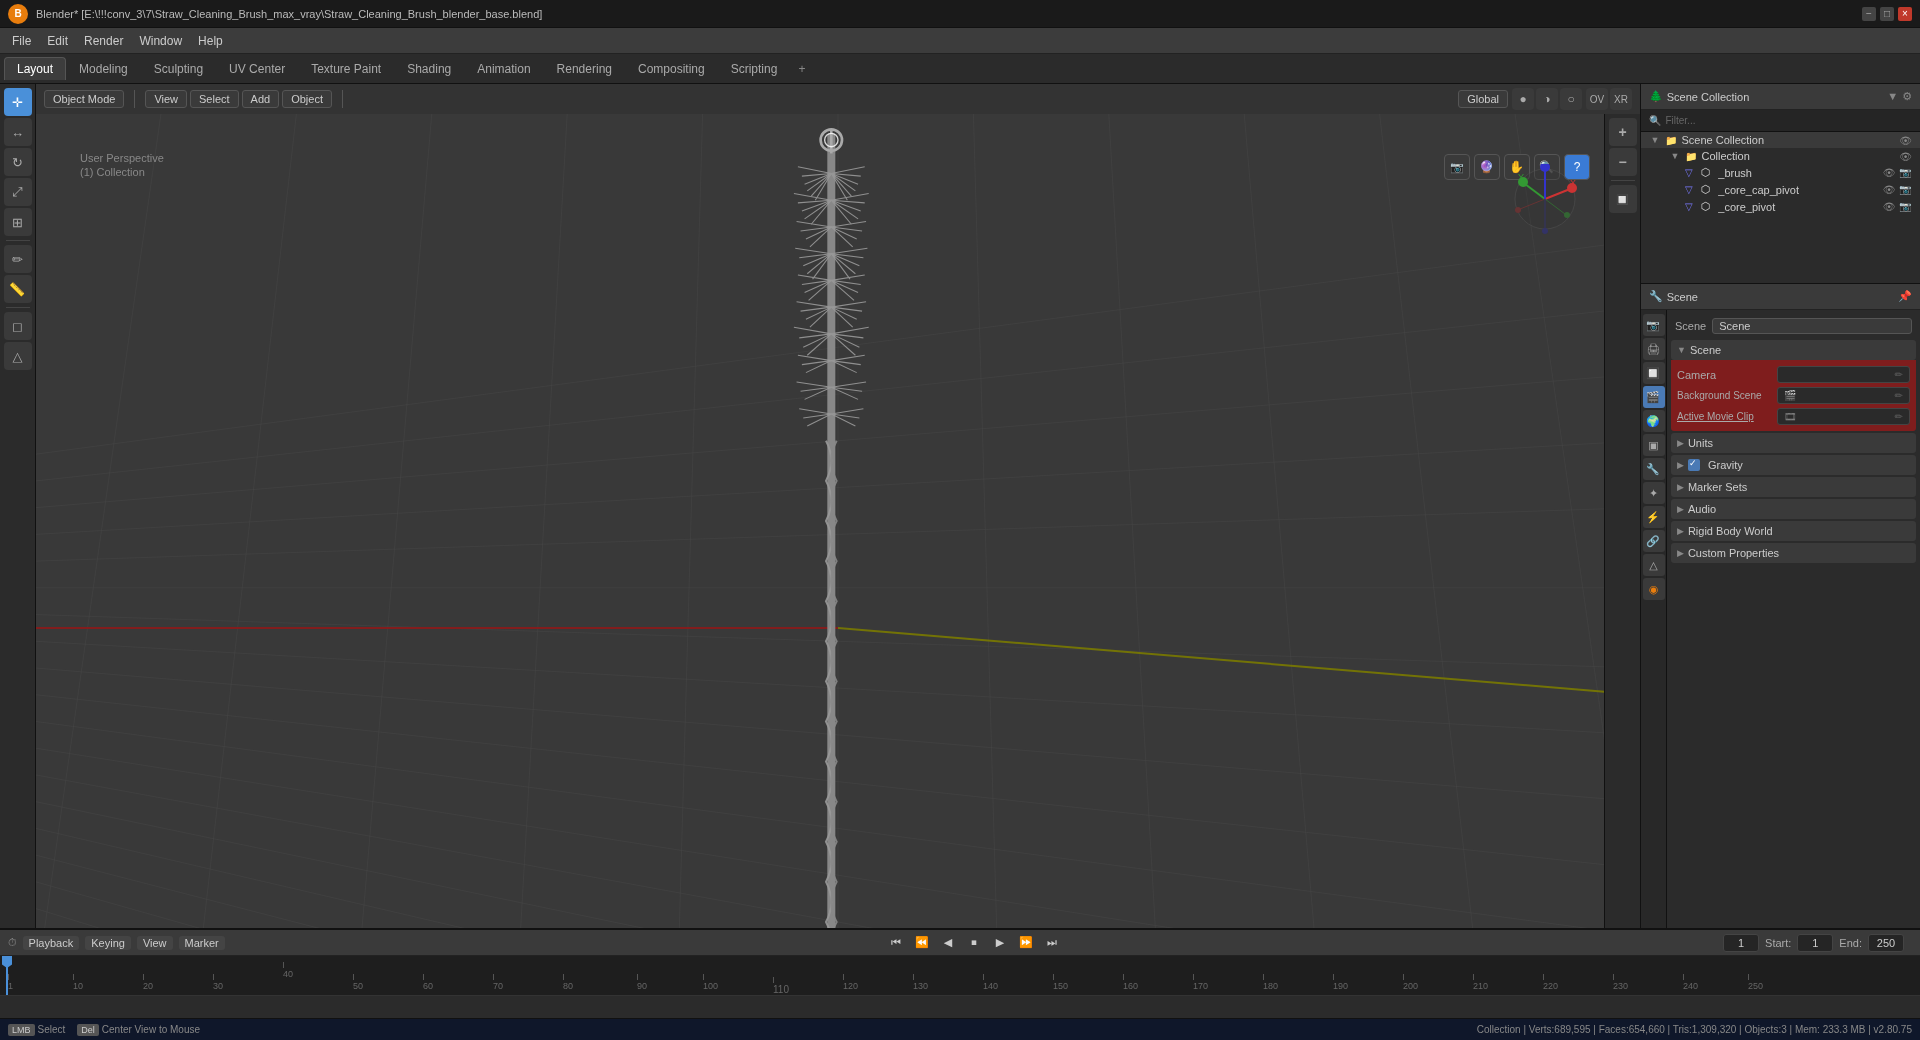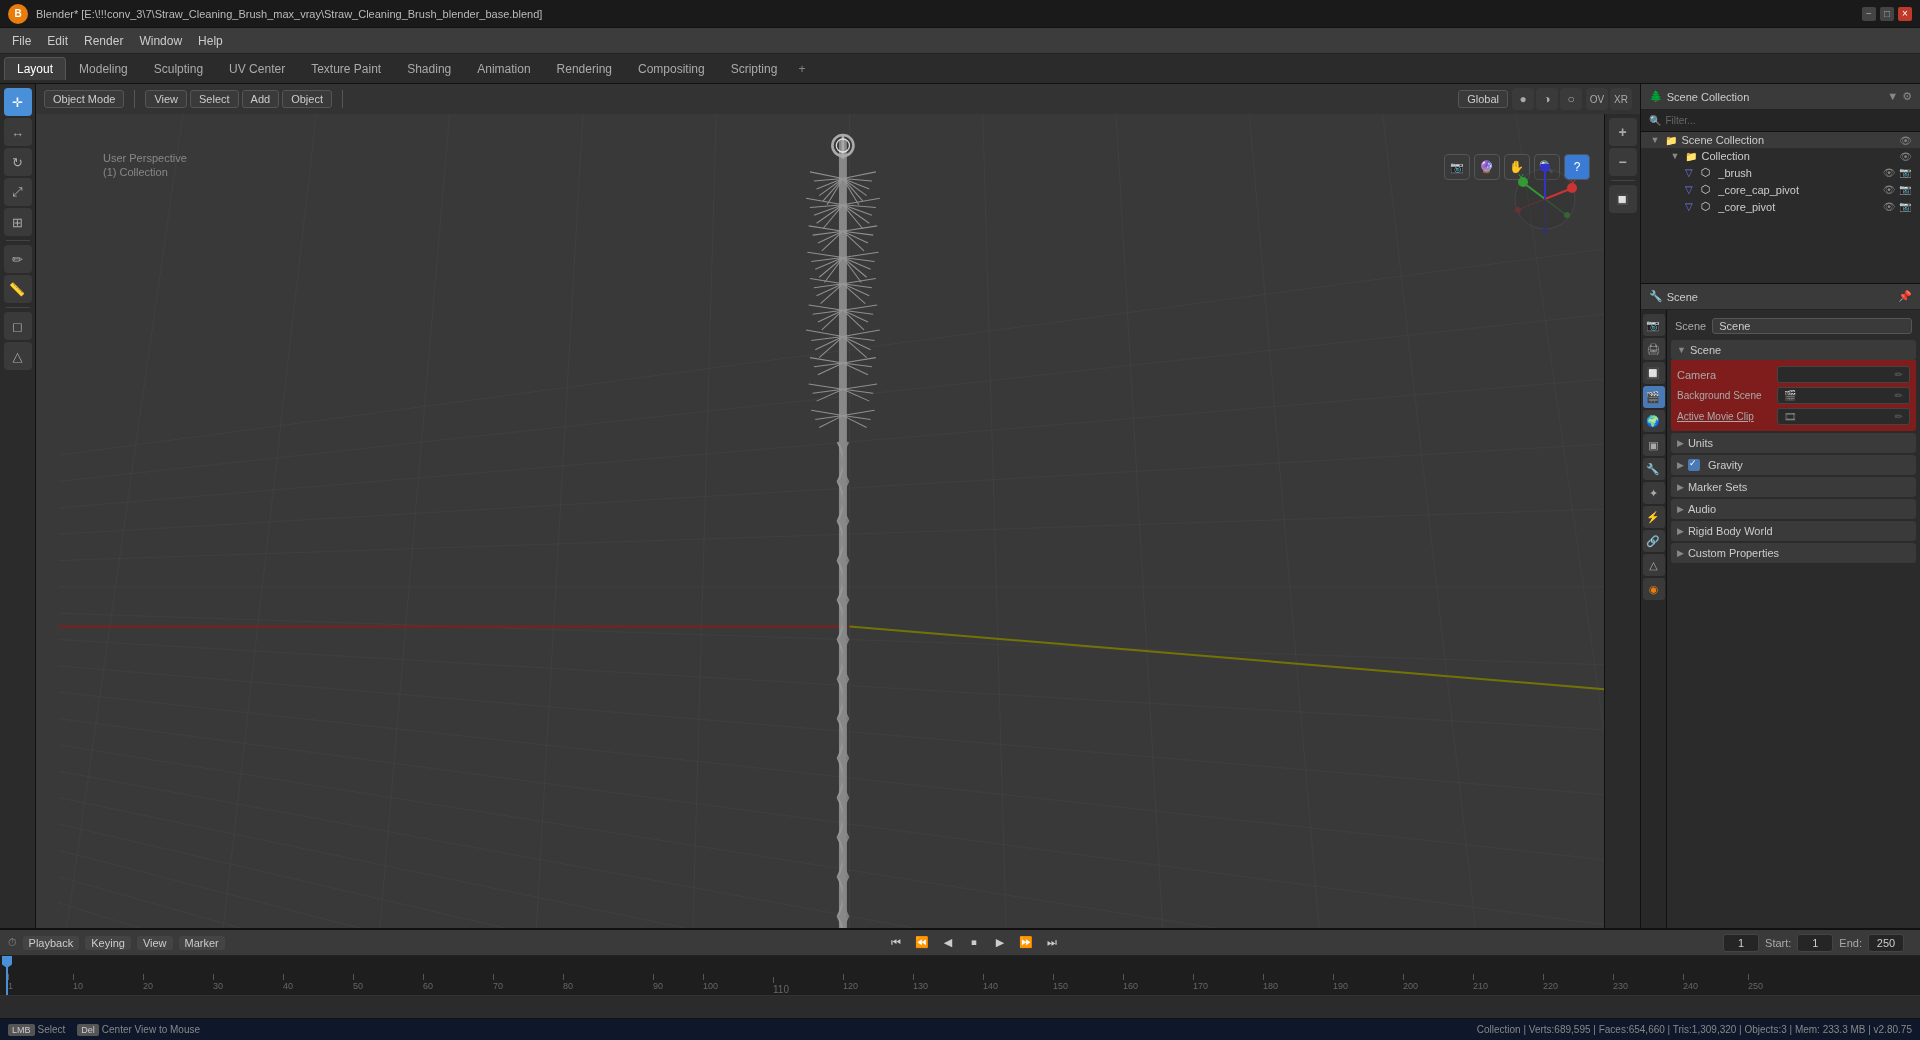--- a/index.html
+++ b/index.html
@@ -169,21 +169,21 @@
       border: 1px solid #555;
       border-radius: 3px;
       color: #ccc;
       font-size: 11px;
       cursor: pointer;
     }
 
     
     #viewport-canvas {
       position: absolute;
-      top: 30px; left: 0; right: 0; bottom: 0; margin-left: 23px;
+      top: 30px; left: 0; right: 0; bottom: 0;
     }
     #viewport-canvas svg {
       width: 100%;
       height: 100%;
     }
 
     
     .vp-label {
       position: absolute;
       font-size: 11px;
@@ -1008,36 +1008,36 @@
     </div>
     <div style="position:absolute;left:73px;bottom:4px;font-size:9px;color:#666;">
       <div style="width:1px;height:6px;background:#555;margin-bottom:1px;"></div>10
     </div>
     <div style="position:absolute;left:143px;bottom:4px;font-size:9px;color:#666;">
       <div style="width:1px;height:6px;background:#555;margin-bottom:1px;"></div>20
     </div>
     <div style="position:absolute;left:213px;bottom:4px;font-size:9px;color:#666;">
       <div style="width:1px;height:6px;background:#555;margin-bottom:1px;"></div>30
     </div>
-    <div style="position:absolute;left:283px;bottom:4px;font-size:9px;color:#666;">
+    <div style="position:absolute;left:283px;bottom:16px;font-size:9px;color:#666;">
       <div style="width:1px;height:6px;background:#555;margin-bottom:1px;"></div>40
     </div>
     <div style="position:absolute;left:353px;bottom:4px;font-size:9px;color:#666;">
       <div style="width:1px;height:6px;background:#555;margin-bottom:1px;"></div>50
     </div>
     <div style="position:absolute;left:423px;bottom:4px;font-size:9px;color:#666;">
       <div style="width:1px;height:6px;background:#555;margin-bottom:1px;"></div>60
     </div>
     <div style="position:absolute;left:493px;bottom:4px;font-size:9px;color:#666;">
       <div style="width:1px;height:6px;background:#555;margin-bottom:1px;"></div>70
     </div>
     <div style="position:absolute;left:563px;bottom:4px;font-size:9px;color:#666;">
       <div style="width:1px;height:6px;background:#555;margin-bottom:1px;"></div>80
     </div>
-    <div style="position:absolute;left:653px;bottom:4px;font-size:9px;color:#666;">
+    <div style="position:absolute;left:637px;bottom:4px;font-size:9px;color:#666;">
       <div style="width:1px;height:6px;background:#555;margin-bottom:1px;"></div>90
     </div>
     <div style="position:absolute;left:703px;bottom:4px;font-size:9px;color:#666;">
       <div style="width:1px;height:6px;background:#555;margin-bottom:1px;"></div>100
     </div>
     <div style="position:absolute;left:773px;bottom:0;font-size:10px;color:#666;">
       <div style="width:1px;height:6px;background:#555;margin-bottom:1px;"></div>110
     </div>
     <div style="position:absolute;left:843px;bottom:4px;font-size:9px;color:#666;">
       <div style="width:1px;height:6px;background:#555;margin-bottom:1px;"></div>120

